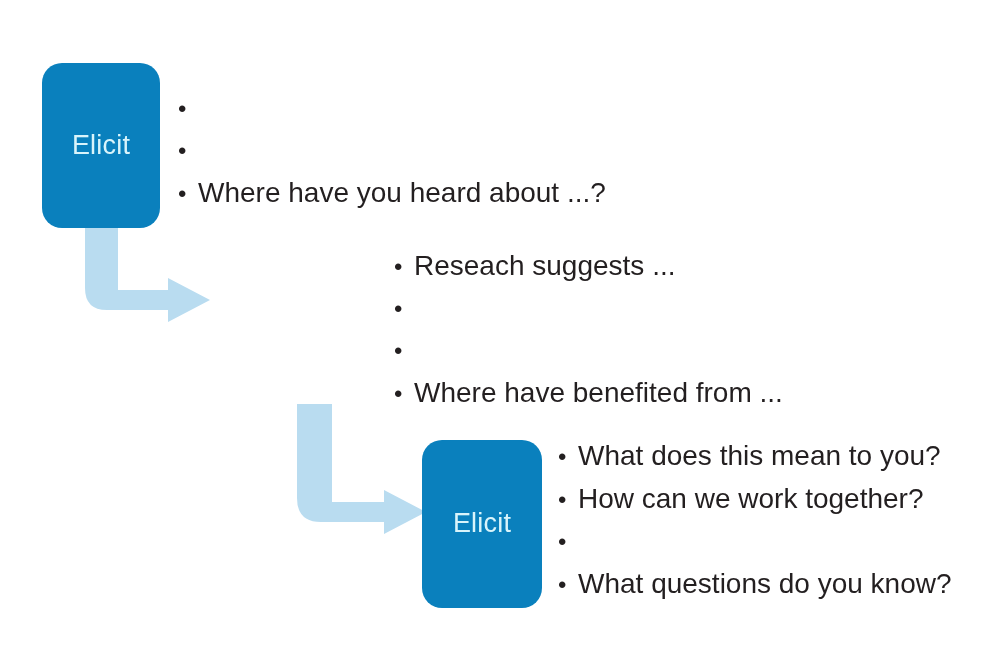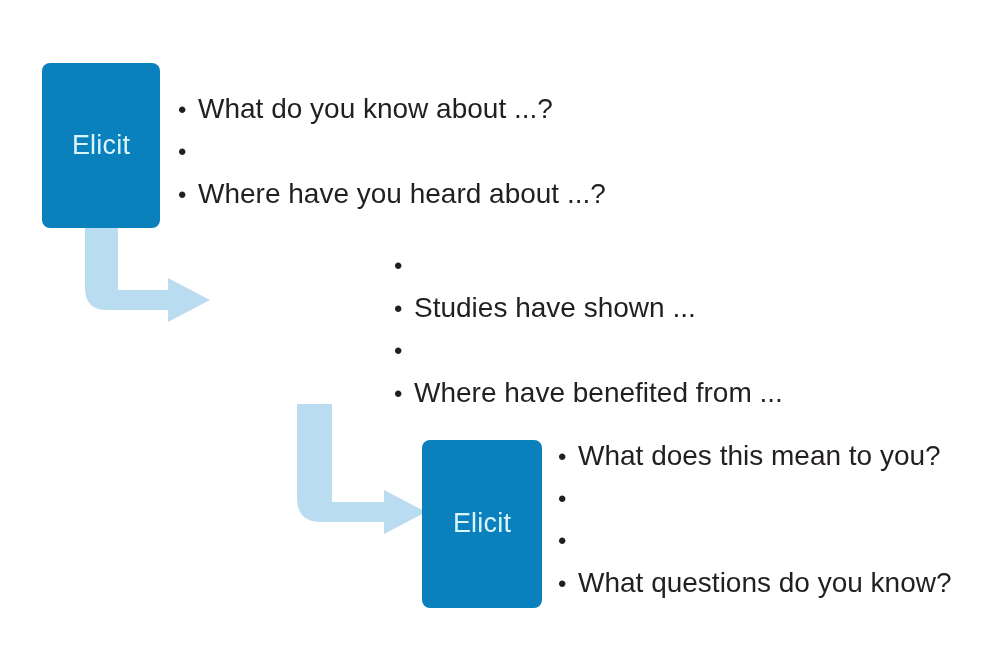--- a/index.html
+++ b/index.html
@@ -21,21 +21,21 @@
     left: 0;
     top: 0;
     width: 1000px;
     height: 649px;
   }
 
   
   .stage-box {
     position: absolute;
     background: #0a80bd;
-    border-radius: 8px;
+    border-radius: 20px;
     display: flex;
     align-items: center;
     justify-content: center;
     text-align: center;
     box-sizing: border-box;
     z-index: 3;
   }
   .stage-label {
     color: #d9f4fb;
     font-family: "Liberation Sans", sans-serif;
@@ -157,39 +157,38 @@
              Z" fill="#b9dcf0"></path>
   </svg>
 
   <div id="box-elicit-1" class="stage-box">
     <span class="stage-label">Elicit</span>
   </div>
 
   <div id="bullets-1" class="bullet-group">
     <div class="bullet-item">
       <span class="bullet-dot">•</span>
-      <span class="bullet-text">What do you know about ...?</span>
     </div>
     <div class="bullet-item">
       <span class="bullet-dot">•</span>
     </div>
     <div class="bullet-item">
       <span class="bullet-dot">•</span>
       <span class="bullet-text">Where have you heard about ...?</span>
     </div>
   </div>
 
 
   <div id="bullets-2" class="bullet-group">
     <div class="bullet-item">
       <span class="bullet-dot">•</span>
-    </div>
-    <div class="bullet-item">
-      <span class="bullet-dot">•</span>
-      <span class="bullet-text">Studies have shown ...</span>
+      <span class="bullet-text">Reseach suggests ...</span>
+    </div>
+    <div class="bullet-item">
+      <span class="bullet-dot">•</span>
     </div>
     <div class="bullet-item">
       <span class="bullet-dot">•</span>
     </div>
     <div class="bullet-item">
       <span class="bullet-dot">•</span>
       <span class="bullet-text">Where have benefited from ...</span>
     </div>
   </div>
 
@@ -197,20 +196,21 @@
     <span class="stage-label">Elicit</span>
   </div>
 
   <div id="bullets-3" class="bullet-group">
     <div class="bullet-item">
       <span class="bullet-dot">•</span>
       <span class="bullet-text">What does this mean to you?</span>
     </div>
     <div class="bullet-item">
       <span class="bullet-dot">•</span>
+      <span class="bullet-text">How can we work together?</span>
     </div>
     <div class="bullet-item">
       <span class="bullet-dot">•</span>
     </div>
     <div class="bullet-item">
       <span class="bullet-dot">•</span>
       <span class="bullet-text">What questions do you know?</span>
     </div>
   </div>
 

